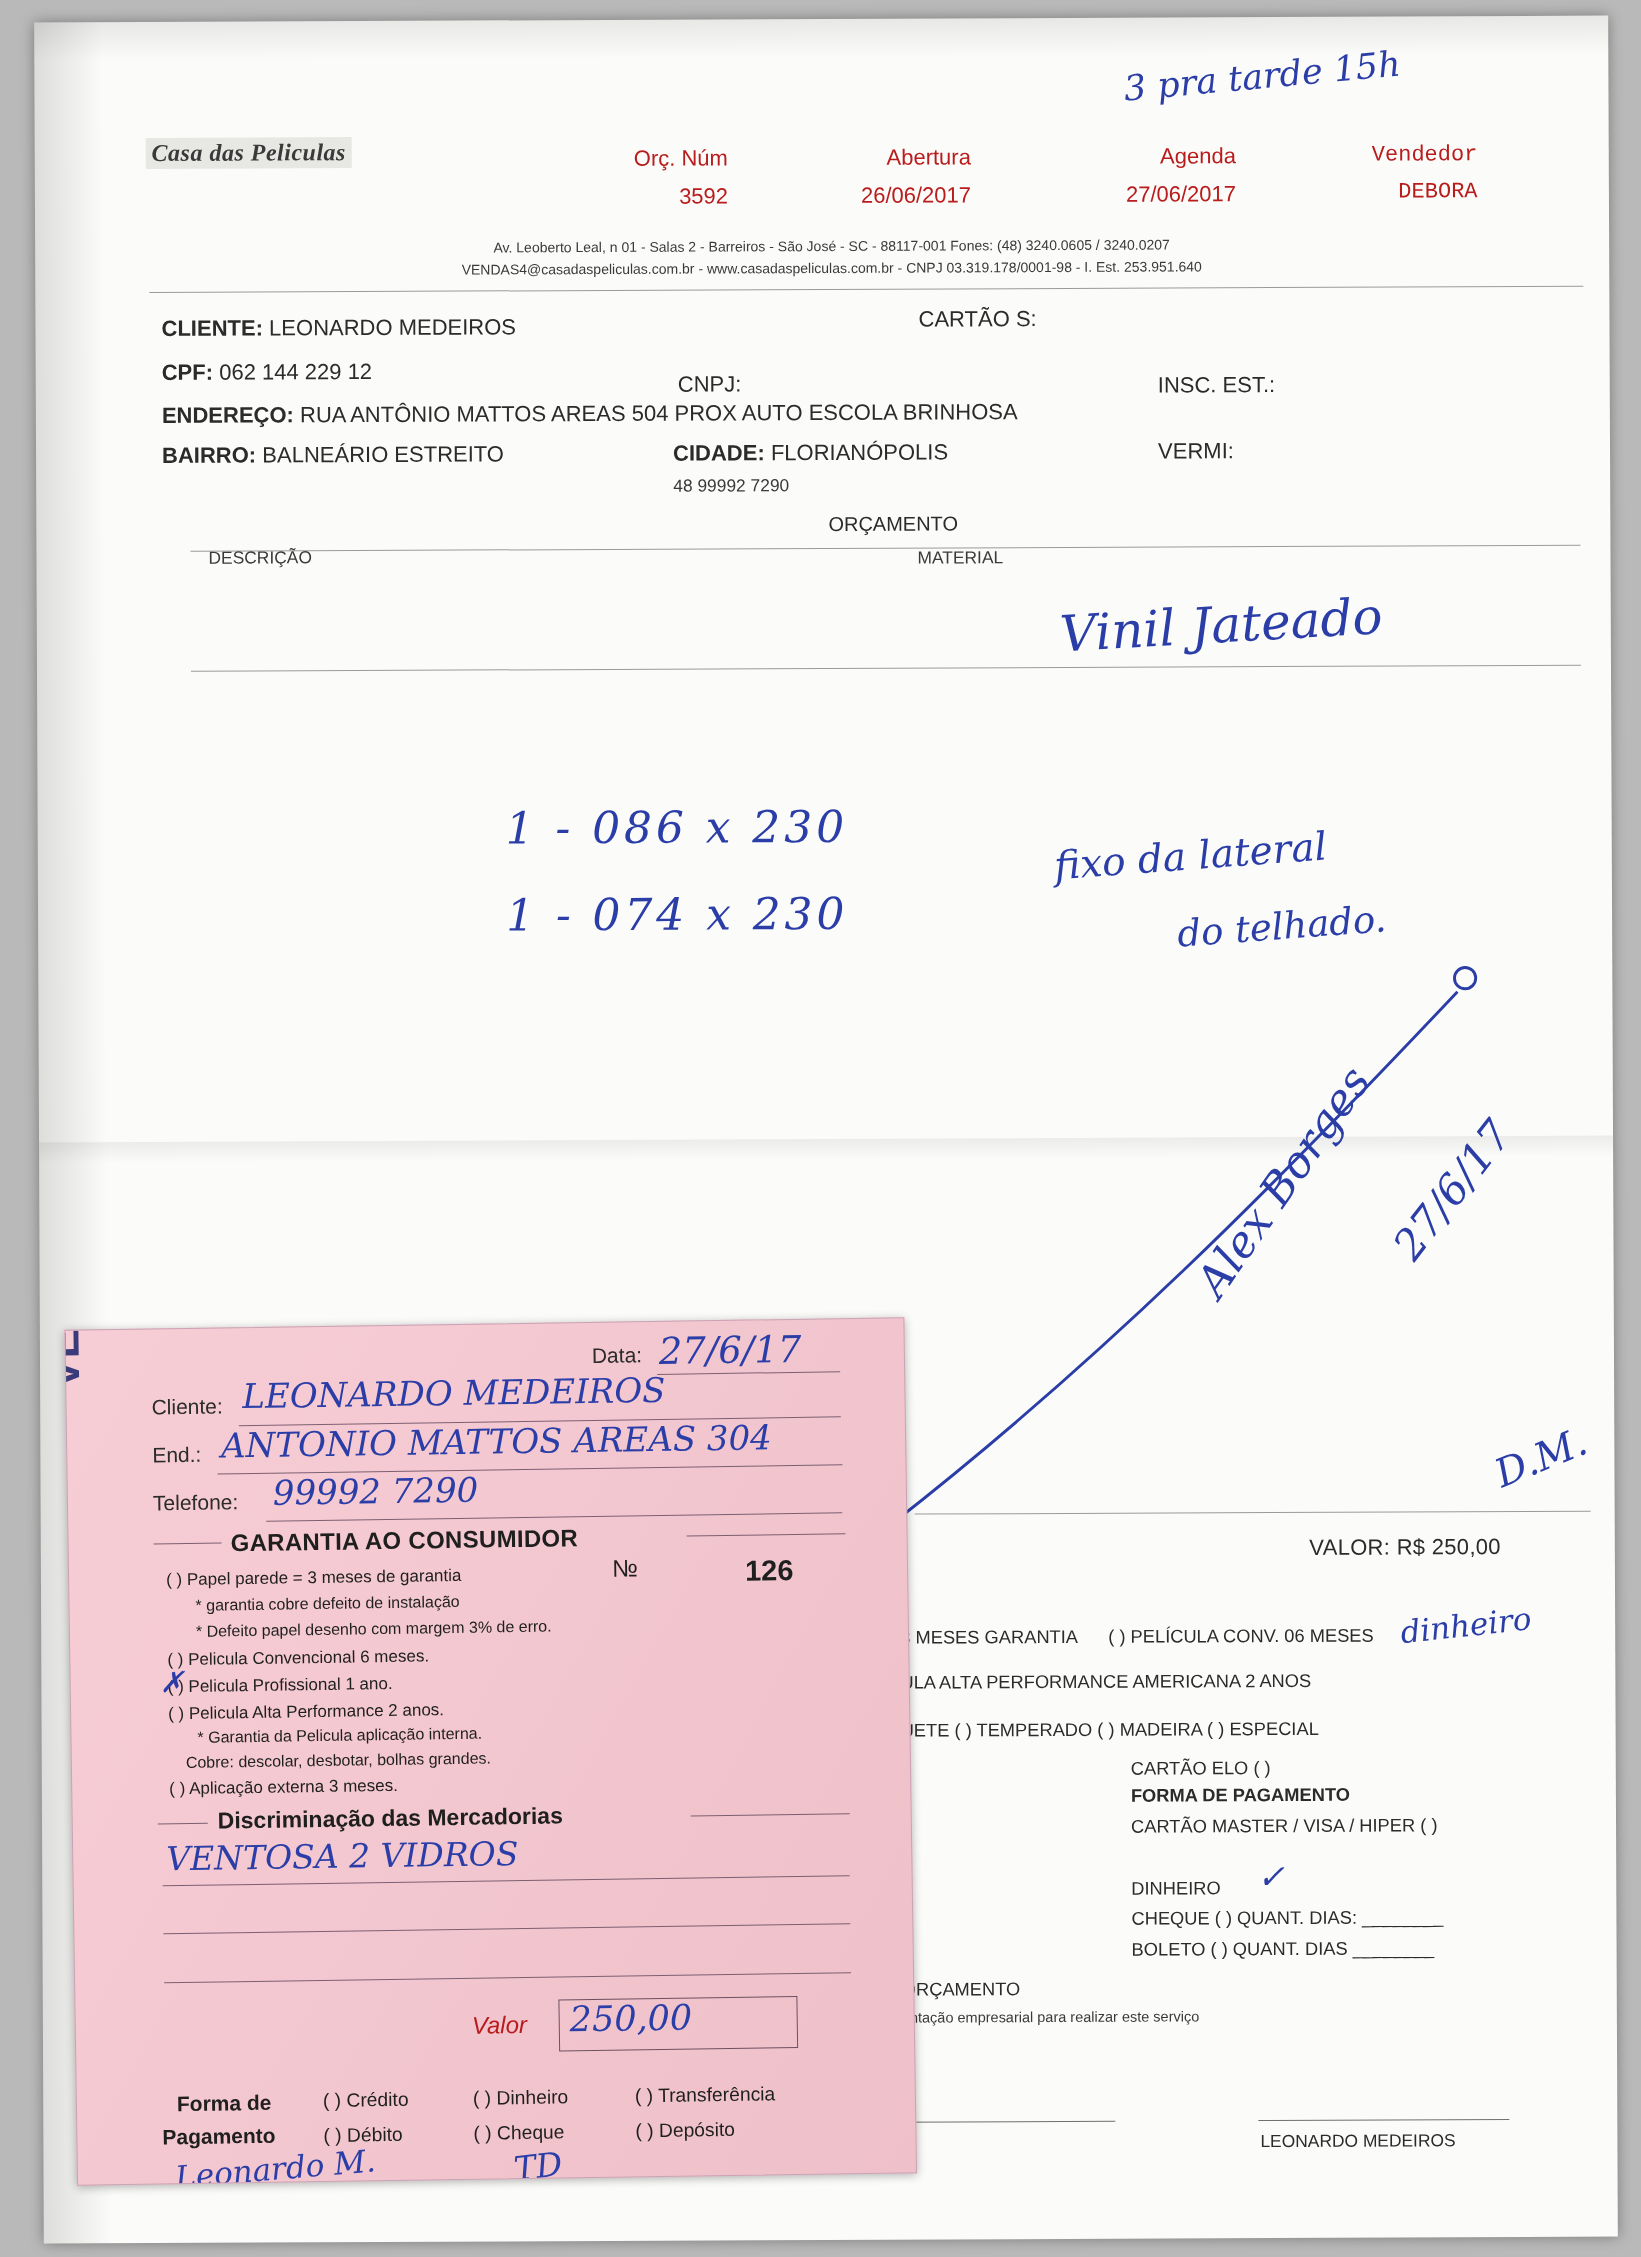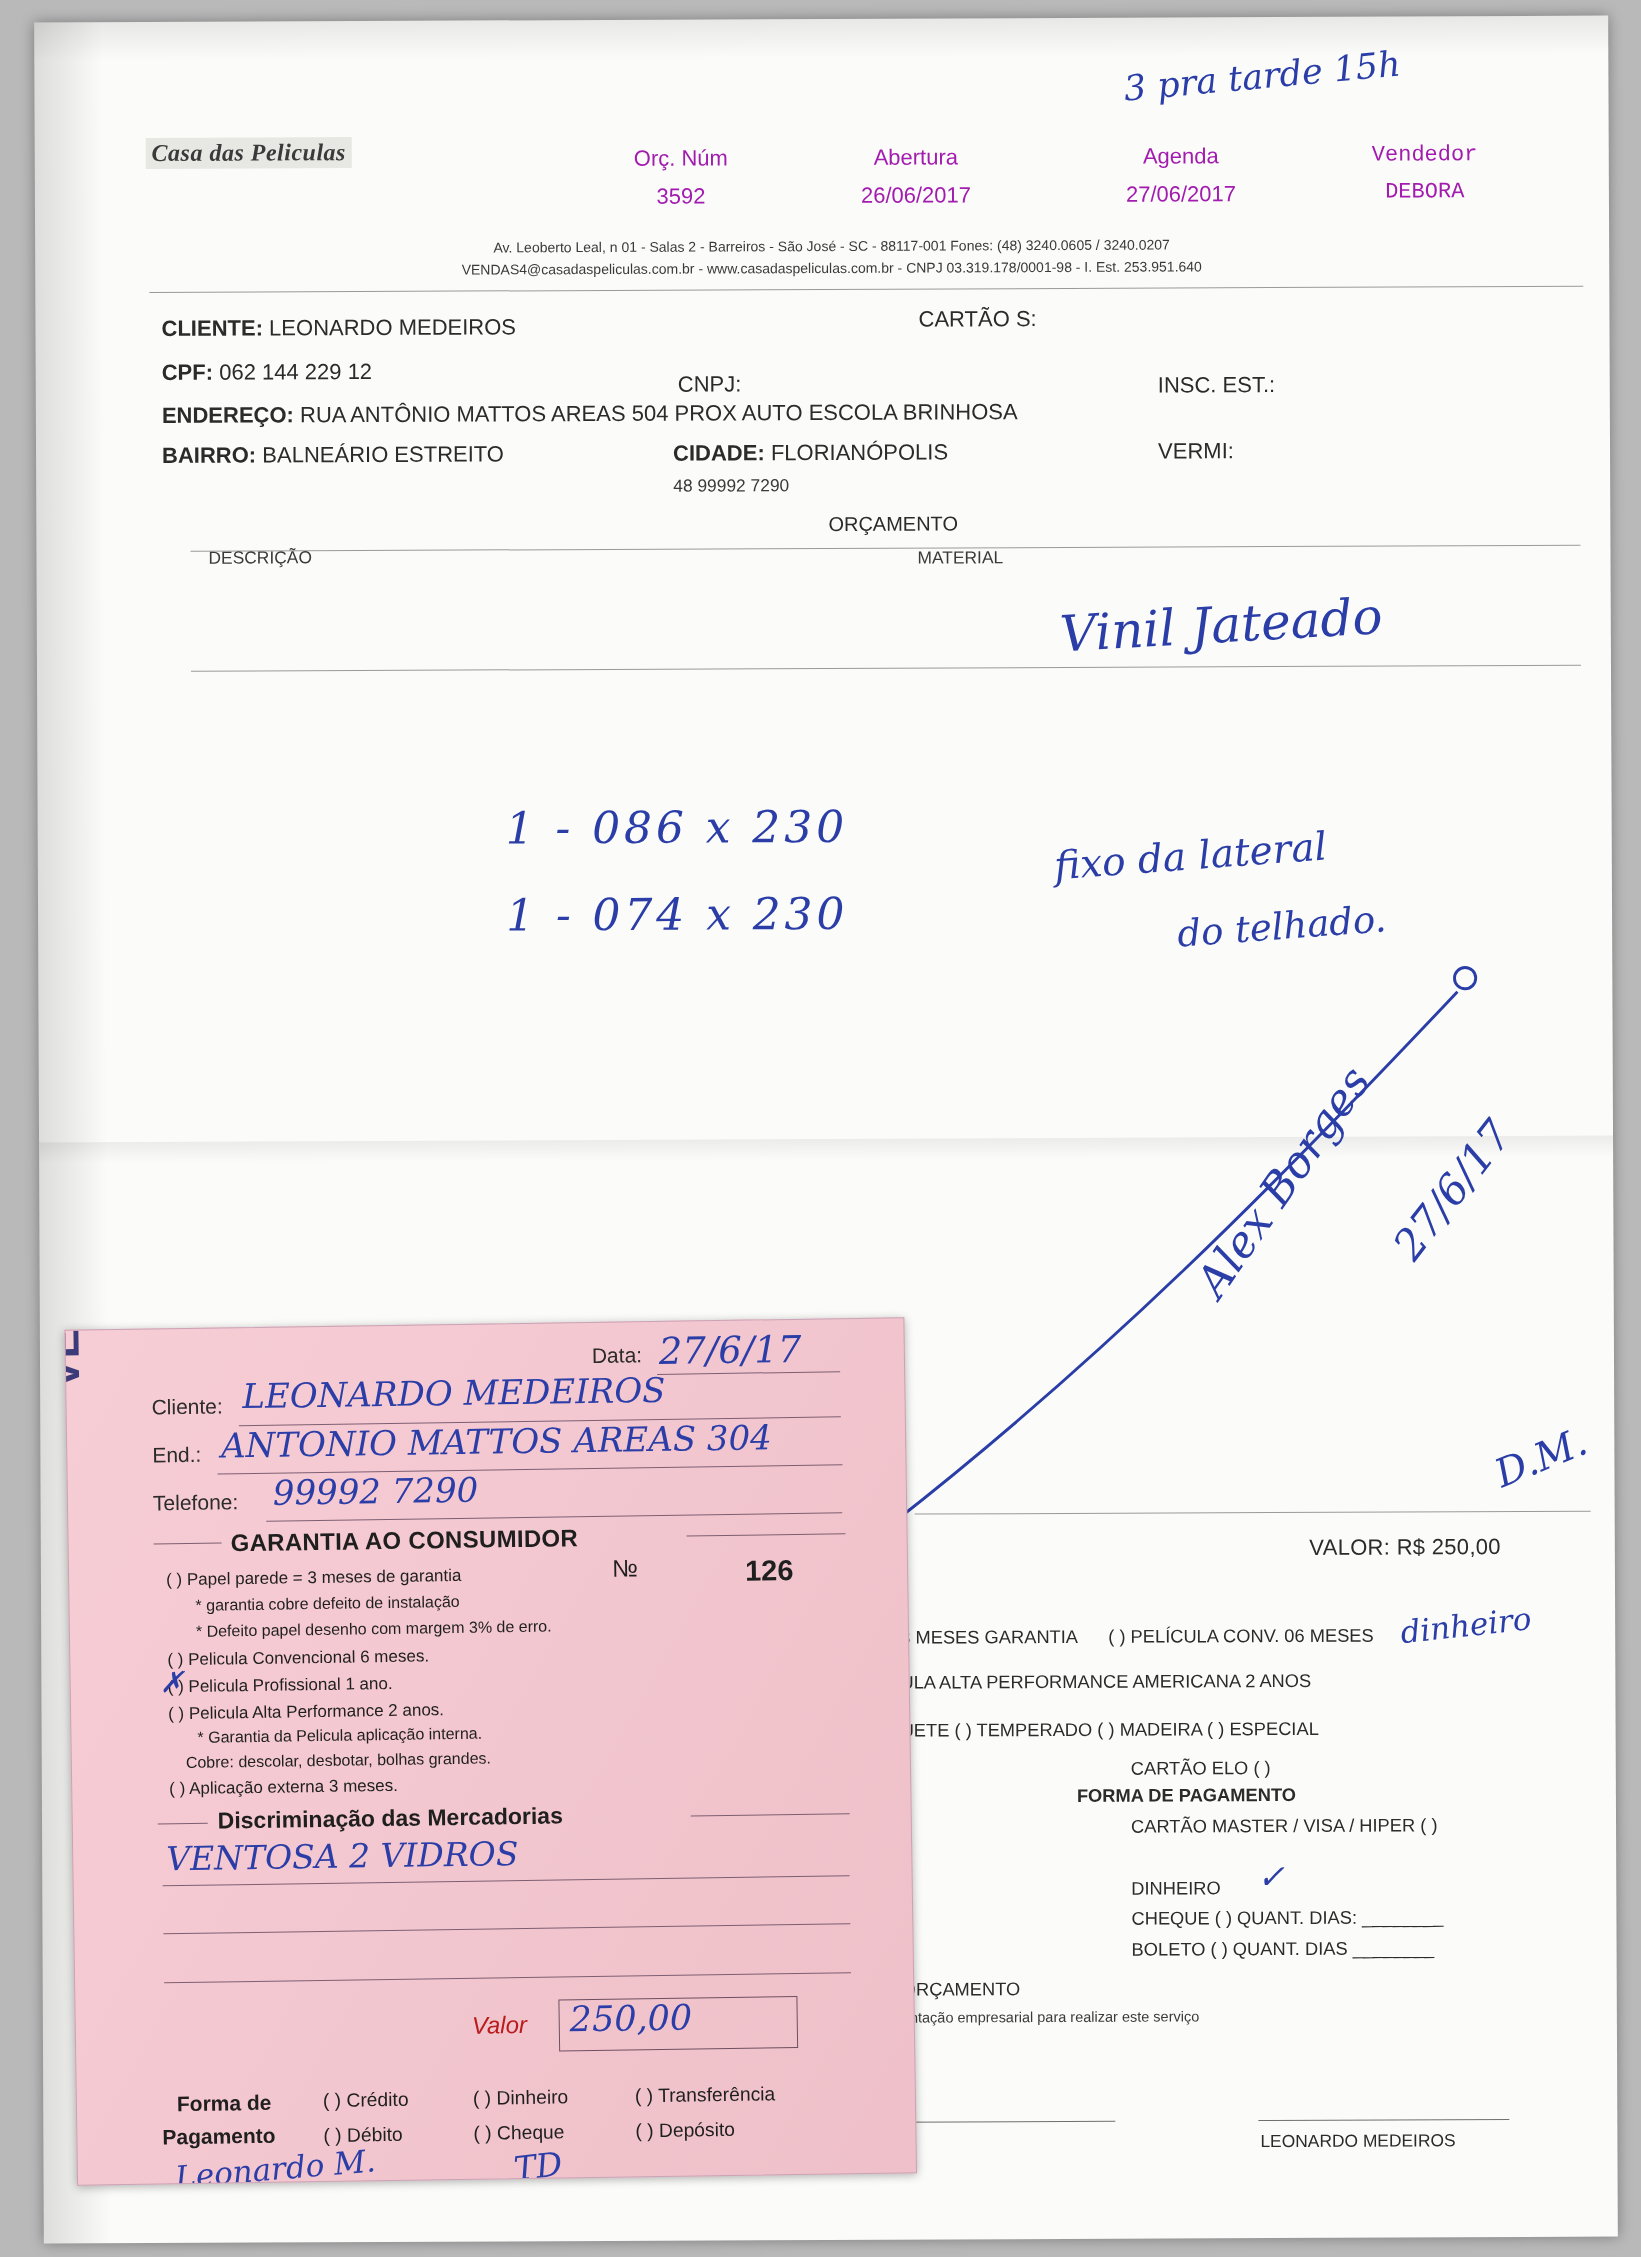--- a/index.html
+++ b/index.html
@@ -30,21 +30,21 @@
      background:linear-gradient(#00000014,#00000000); pointer-events:none;}
 
   
   .logo{
     position:absolute; left:111px; top:116px;
     font-family:"Liberation Serif", serif;
     font-style:italic; font-weight:bold;
     font-size:24px; letter-spacing:0.5px; color:#3a3a3a;
     background:#e7e7e3; padding:1.9px 5.8px;
   }
-  .hdr-col{ position:absolute; text-align:center; color:#a21caf; }
+  .hdr-col{ position:absolute; text-align:right; color:#b91c1c; }
   .hdr-lbl{ font-size:22px; }
   .hdr-val{ font-size:22px; margin-top:11.6px; }
 
   .addr{
     position:absolute; left:285px; top:217px; width:1023px;
     text-align:center; font-size:14px; color:#3a3a3a; line-height:1.55;
   }
 
   .hr{ position:absolute; height:1px; background:#9a9a9a; }
 
@@ -212,21 +212,21 @@
   <div class="hw" style="left:1359px; top:1591px; font-size:31px; transform:rotate(-6deg);">dinheiro</div>
 
   <div class="hr" style="left:874px; top:1495px; width:676px;"></div>
   <div class="valor">VALOR: R$ 250,00</div>
 
   <div class="opt" style="left:859px; top:1608px;">3 MESES GARANTIA</div>
   <div class="opt" style="left:1067px; top:1608px;">(  ) PELÍCULA CONV. 06 MESES</div>
   <div class="opt" style="left:859px; top:1653px;">ULA ALTA PERFORMANCE AMERICANA 2 ANOS</div>
   <div class="opt" style="left:859px; top:1701px;">UETE   (  )   TEMPERADO   (  )   MADEIRA   (  )   ESPECIAL</div>
 
-  <div class="pay-title" style="left:1035px; top:1767px;">FORMA DE PAGAMENTO</div>
+  <div class="pay-title" style="left:1089px; top:1767px;">FORMA DE PAGAMENTO</div>
   <div class="opt" style="left:1089px; top:1798px;">CARTÃO MASTER / VISA / HIPER   (  )</div>
   <div class="opt" style="left:1089px; top:1740px;">CARTÃO ELO   (  )</div>
   <div class="opt" style="left:1089px; top:1860px;">DINHEIRO</div>
   <div class="opt" style="left:1089px; top:1890px;">CHEQUE    (  )    QUANT. DIAS: ________</div>
   <div class="opt" style="left:1089px; top:1921px;">BOLETO    (  )    QUANT. DIAS ________</div>
 
   <div class="hw" style="left:1215px; top:1840px; font-size:33px;">✓</div>
 
   <div class="opt" style="left:859px; top:1960px;">ORÇAMENTO</div>
   <div class="note" style="left:859px; top:1991px;">entação empresarial para realizar este serviço</div>

